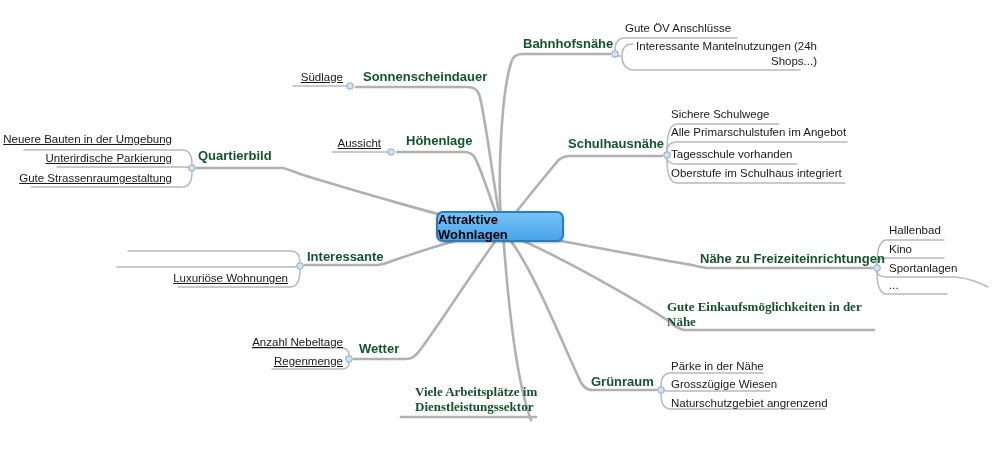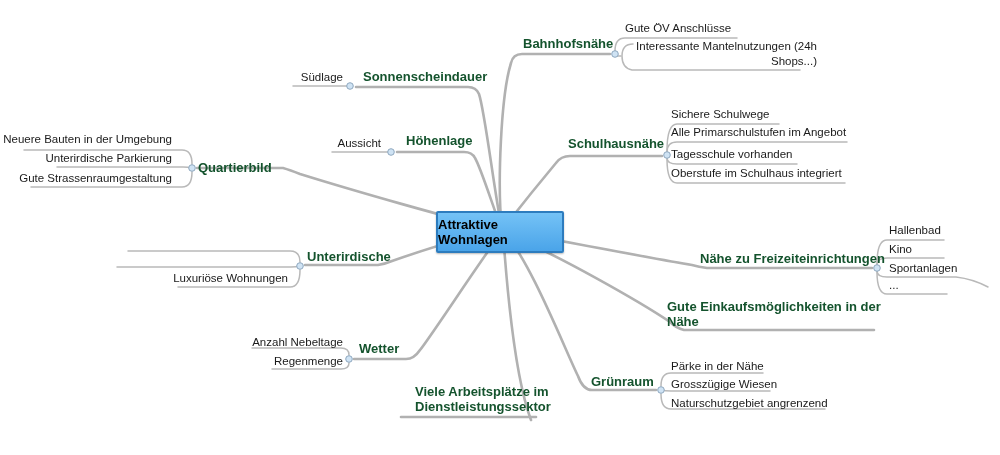--- a/index.html
+++ b/index.html
@@ -5,30 +5,30 @@
   html,body{margin:0;padding:0;background:#ffffff;}
   .stage{
     position:relative;width:1000px;height:455px;background:#ffffff;overflow:hidden;
     font-family:"Liberation Sans","DejaVu Sans",sans-serif;color:#111;
   }
   .links{position:absolute;left:0;top:0;width:1000px;height:455px;}
   .topic{
     position:absolute;font-weight:bold;font-size:13px;line-height:1.18;
     white-space:nowrap;color:#14532d;
   }
-  .topic.wrap{white-space:normal;}
+  .topic.wrap{white-space:normal;font-family:Liberation Serif, serif;}
   .sub{
     position:absolute;font-size:11.5px;line-height:1.25;white-space:nowrap;color:#1a1a1a;
   }
   .sub.wrap{white-space:normal;line-height:1.3;text-align:right;}
-  .r{text-align:center;}
+  .r{text-align:center;text-decoration:underline;}
   .root-node{
-    position:absolute;left:436px;top:211px;width:128px;height:42px;box-sizing:border-box;
+    position:absolute;left:436px;top:211px;width:128px;height:31px;box-sizing:border-box;
     background:linear-gradient(#74c2f6 0%,#4aa4e9 100%);
-    border:2px solid #2d7cbe;border-radius:2px;
+    border:2px solid #2d7cbe;border-radius:7px;
     display:flex;align-items:center;justify-content:center;
     font-weight:bold;font-size:13px;color:#000;
     box-shadow:0 1px 2px rgba(0,0,0,.28);
   }
 </style>
 </head>
 <body>
 
 <div class="stage">
 
@@ -97,22 +97,22 @@
       <circle cx="661" cy="390" r="3.3"></circle>
     </g>
   </svg>
 
   <div class="root-node">Attraktive Wohnlagen</div>
 
   <div class="topic" style="left:523px;top:36px">Bahnhofsnähe</div>
   <div class="topic" style="left:363px;top:69px">Sonnenscheindauer</div>
   <div class="topic" style="left:406px;top:133px">Höhenlage</div>
   <div class="topic" style="left:568px;top:136px">Schulhausnähe</div>
-  <div class="topic" style="left:198px;top:160px">Quartierbild</div>
-  <div class="topic" style="left:307px;top:249px">Unterirdische</div>
+  <div class="topic" style="left:198px;top:148px">Quartierbild</div>
+  <div class="topic" style="left:307px;top:249px">Interessante</div>
   <div class="topic" style="left:700px;top:251px">Nähe zu Freizeiteinrichtungen</div>
   <div class="topic wrap" style="left:667px;top:299px;width:225px">Gute Einkaufsmöglichkeiten in der Nähe</div>
   <div class="topic" style="left:359px;top:341px">Wetter</div>
   <div class="topic wrap" style="left:415px;top:384px;width:145px">Viele Arbeitsplätze im Dienstleistungssektor</div>
   <div class="topic" style="left:591px;top:374px">Grünraum</div>
 
   <div class="sub" style="left:625px;top:21px">Gute ÖV Anschlüsse</div>
   <div class="sub wrap" style="left:625px;top:39px;width:192px">Interessante Mantelnutzungen (24h Shops...)</div>
 
   <div class="sub r" style="right:657px;top:70px">Südlage</div>

